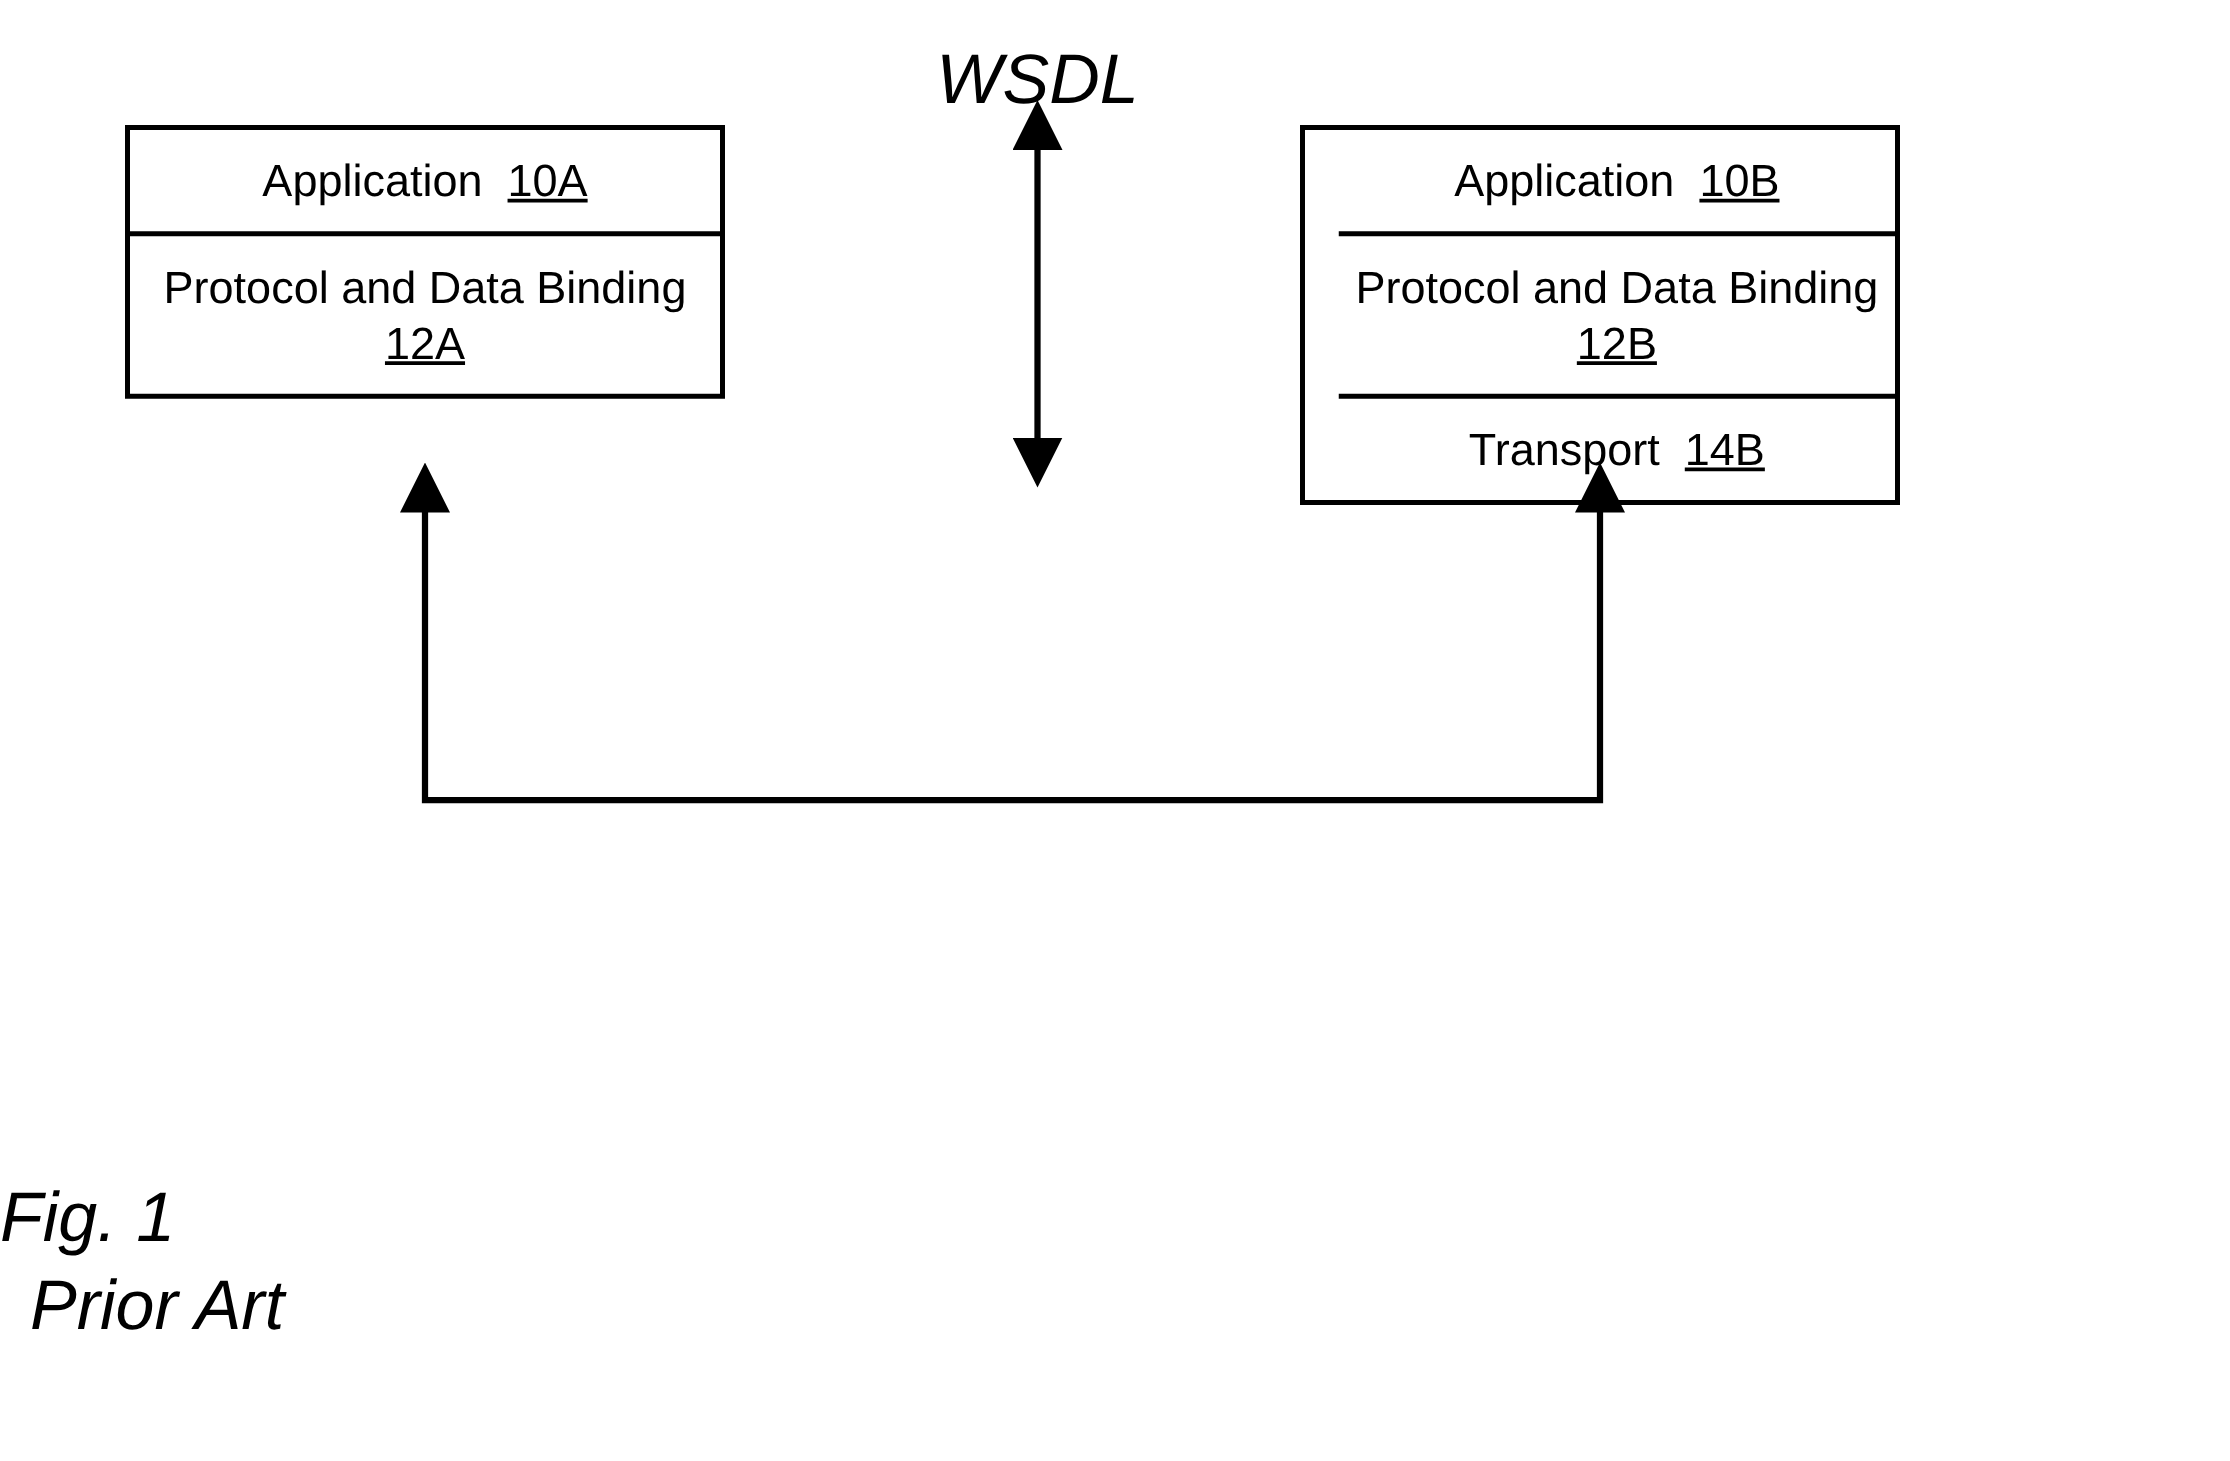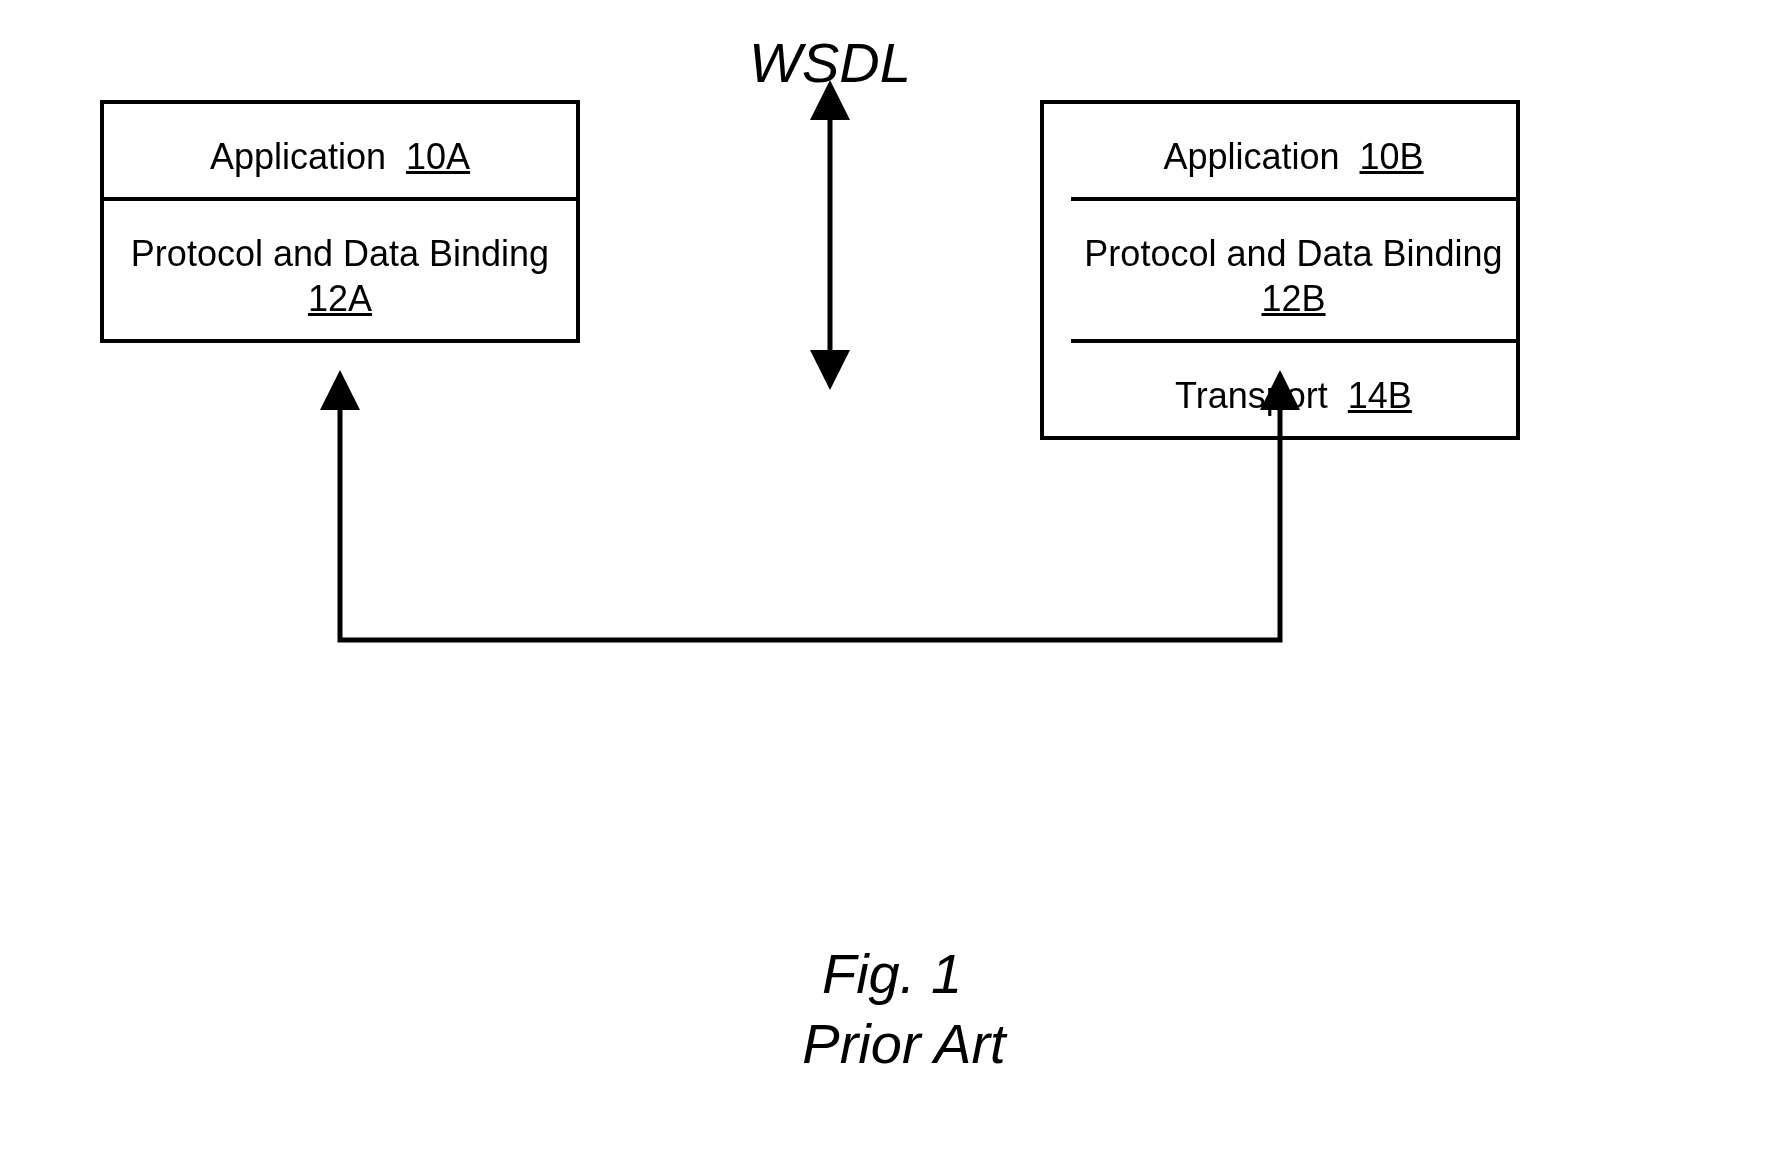--- a/index.html
+++ b/index.html
@@ -16,38 +16,37 @@
     border: 4px solid #000;
   }
   .stack-left { left: 100px; top: 100px; }
   .stack-right { left: 1040px; top: 100px; padding-left: 27px; }
   .cell {
     border-bottom: 4px solid #000;
     text-align: center;
     font-size: 36px;
     padding: 18px 10px;
     line-height: 1.25;
-    margin-top: 12px;
   }
   .cell:last-child { border-bottom: none; }
   .ref { text-decoration: underline; }
   .wsdl-label {
     position: absolute;
     left: 680px;
     top: 30px;
     width: 300px;
     text-align: center;
     font-size: 56px;
     font-style: italic;
   }
   .caption {
     position: absolute;
     left: 0;
     width: 1784px;
-    text-align: center;
+    text-align: left;
     font-style: italic;
     font-size: 56px;
     line-height: 1.2;
   }
   .caption1 { top: 940px; }
   .caption2 { top: 1010px; padding-left: 24px; }
   svg.overlay {
     position: absolute;
     left: 0; top: 0;
     width: 1784px;

